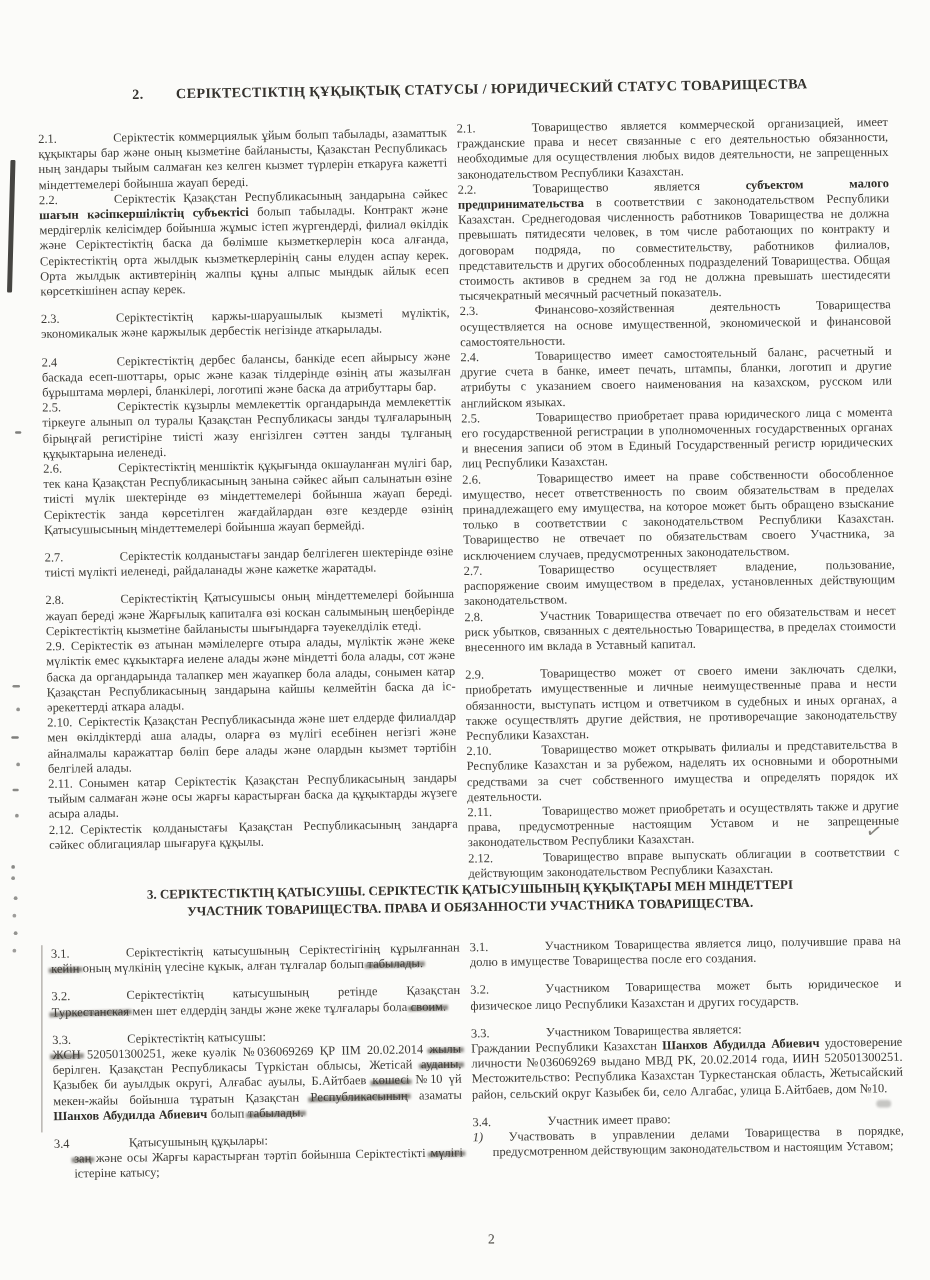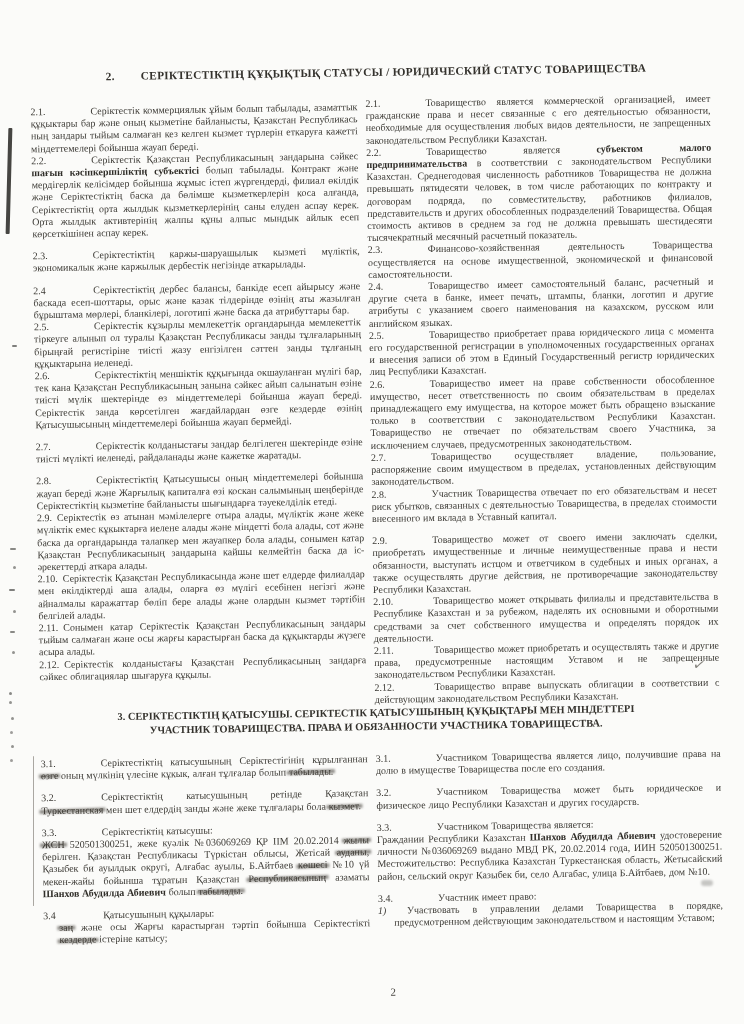--- a/index.html
+++ b/index.html
@@ -110,26 +110,26 @@
         <p class="para"><span class="pnum wide">2.11.</span><span>Товарищество может приобретать и осуществлять также и другие права, предусмотренные настоящим Уставом и не запрещенные законодательством Республики Казахстан.</span></p>
         <p class="para"><span class="pnum wide">2.12.</span><span>Товарищество вправе выпускать облигации в соответствии с действующим законодательством Республики Казахстан.</span></p>
       </div>
 
     <div class="sec3-title">
       <div>3. СЕРІКТЕСТІКТІҢ ҚАТЫСУШЫ. СЕРІКТЕСТІК ҚАТЫСУШЫНЫҢ ҚҰҚЫҚТАРЫ МЕН МІНДЕТТЕРІ</div>
       <div>УЧАСТНИК ТОВАРИЩЕСТВА. ПРАВА И ОБЯЗАННОСТИ УЧАСТНИКА ТОВАРИЩЕСТВА.</div>
     </div>
 
     <div class="col sec3-left" id="section3-left">
-        <p class="para"><span class="pnum wide">3.1.</span><span>Серіктестіктің катысушының Серіктестігінің кұрылғаннан </span><span class="smudge">өзге</span><span> оның мүлкінің үлесіне кұкык, алған тұлғалар болып </span><span class="smudge">табылады.</span></p>
-        <p class="para gap"><span class="pnum wide">3.2.</span><span>Серіктестіктің катысушының ретінде Қазақстан </span><span class="smudge">Туркестанская</span><span> мен шет елдердің занды және жеке тұлғалары бола </span><span class="smudge">кызмет.</span></p>
+        <p class="para"><span class="pnum wide">3.1.</span><span>Серіктестіктің катысушының Серіктестігінің кұрылғаннан </span><span class="smudge">кейін</span><span> оның мүлкінің үлесіне кұкык, алған тұлғалар болып </span><span class="smudge">табылады.</span></p>
+        <p class="para gap"><span class="pnum wide">3.2.</span><span>Серіктестіктің катысушының ретінде Қазақстан </span><span class="smudge">Туркестанская</span><span> мен шет елдердің занды және жеке тұлғалары бола </span><span class="smudge">своим.</span></p>
         <p class="para gap"><span class="pnum wide">3.3.</span><span>Серіктестіктің катысушы:</span></p>
         <p class="para"><span class="smudge">ЖСН</span><span> 520501300251, жеке куәлік №036069269  ҚР ІІМ 20.02.2014 </span><span class="smudge">жылы</span><span> берілген. Қазақстан Республикасы Түркістан облысы, Жетісай </span><span class="smudge">ауданы,</span><span> Қазыбек би ауылдык округі, Алғабас ауылы, Б.Айтбаев </span><span class="smudge">көшесі</span><span> №10 үй мекен-жайы бойынша тұратын Қазақстан </span><span class="smudge">Республикасының</span><span> азаматы  </span><span class="b">Шанхов Абудилда Абиевич</span><span> болып </span><span class="smudge">табылады.</span></p>
         <p class="para gap"><span class="pnum wide">3.4</span><span>Қатысушының құқылары:</span></p>
-        <p class="para item"><span class="smudge">заң</span><span> және осы Жарғы карастырған тәртіп бойынша Серіктестікті </span><span class="smudge">кездерде</span><span> істеріне катысу;</span></p>
+        <p class="para item"><span class="smudge">заң</span><span> және осы Жарғы карастырған тәртіп бойынша Серіктестікті </span><span class="smudge">мүлігі</span><span> істеріне катысу;</span></p>
       </div>
     <div class="col sec3-right" id="section3-right">
         <p class="para"><span class="pnum wide">3.1.</span><span>Участником Товарищества является лицо, получившие права на долю в имуществе Товарищества после его создания.</span></p>
         <p class="para gap"><span class="pnum wide">3.2.</span><span>Участником Товарищества может быть юридическое и физическое лицо Республики Казахстан и других государств.</span></p>
         <p class="para gap"><span class="pnum wide">3.3.</span><span>Участником Товарищества является:</span></p>
         <p class="para"><span>Граждании Республики Казахстан </span><span class="b">Шанхов Абудилда Абиевич</span><span> удостоверение личности №036069269  выдано МВД  РК, 20.02.2014 года,  ИИН  520501300251.   Местожительство: Республика Казахстан Туркестанская  область, Жетысайский район, сельский округ Казыбек би, село Алгабас, улица Б.Айтбаев, дом №10.</span></p>
         <p class="para gap"><span class="pnum wide">3.4.</span><span>Участник имеет право:</span></p>
         <p class="para item"><span class="pnum it">1)</span> <span>Участвовать в управлении делами Товарищества в порядке, предусмотренном действующим законодательством и настоящим Уставом;</span></p>
       </div>
 

